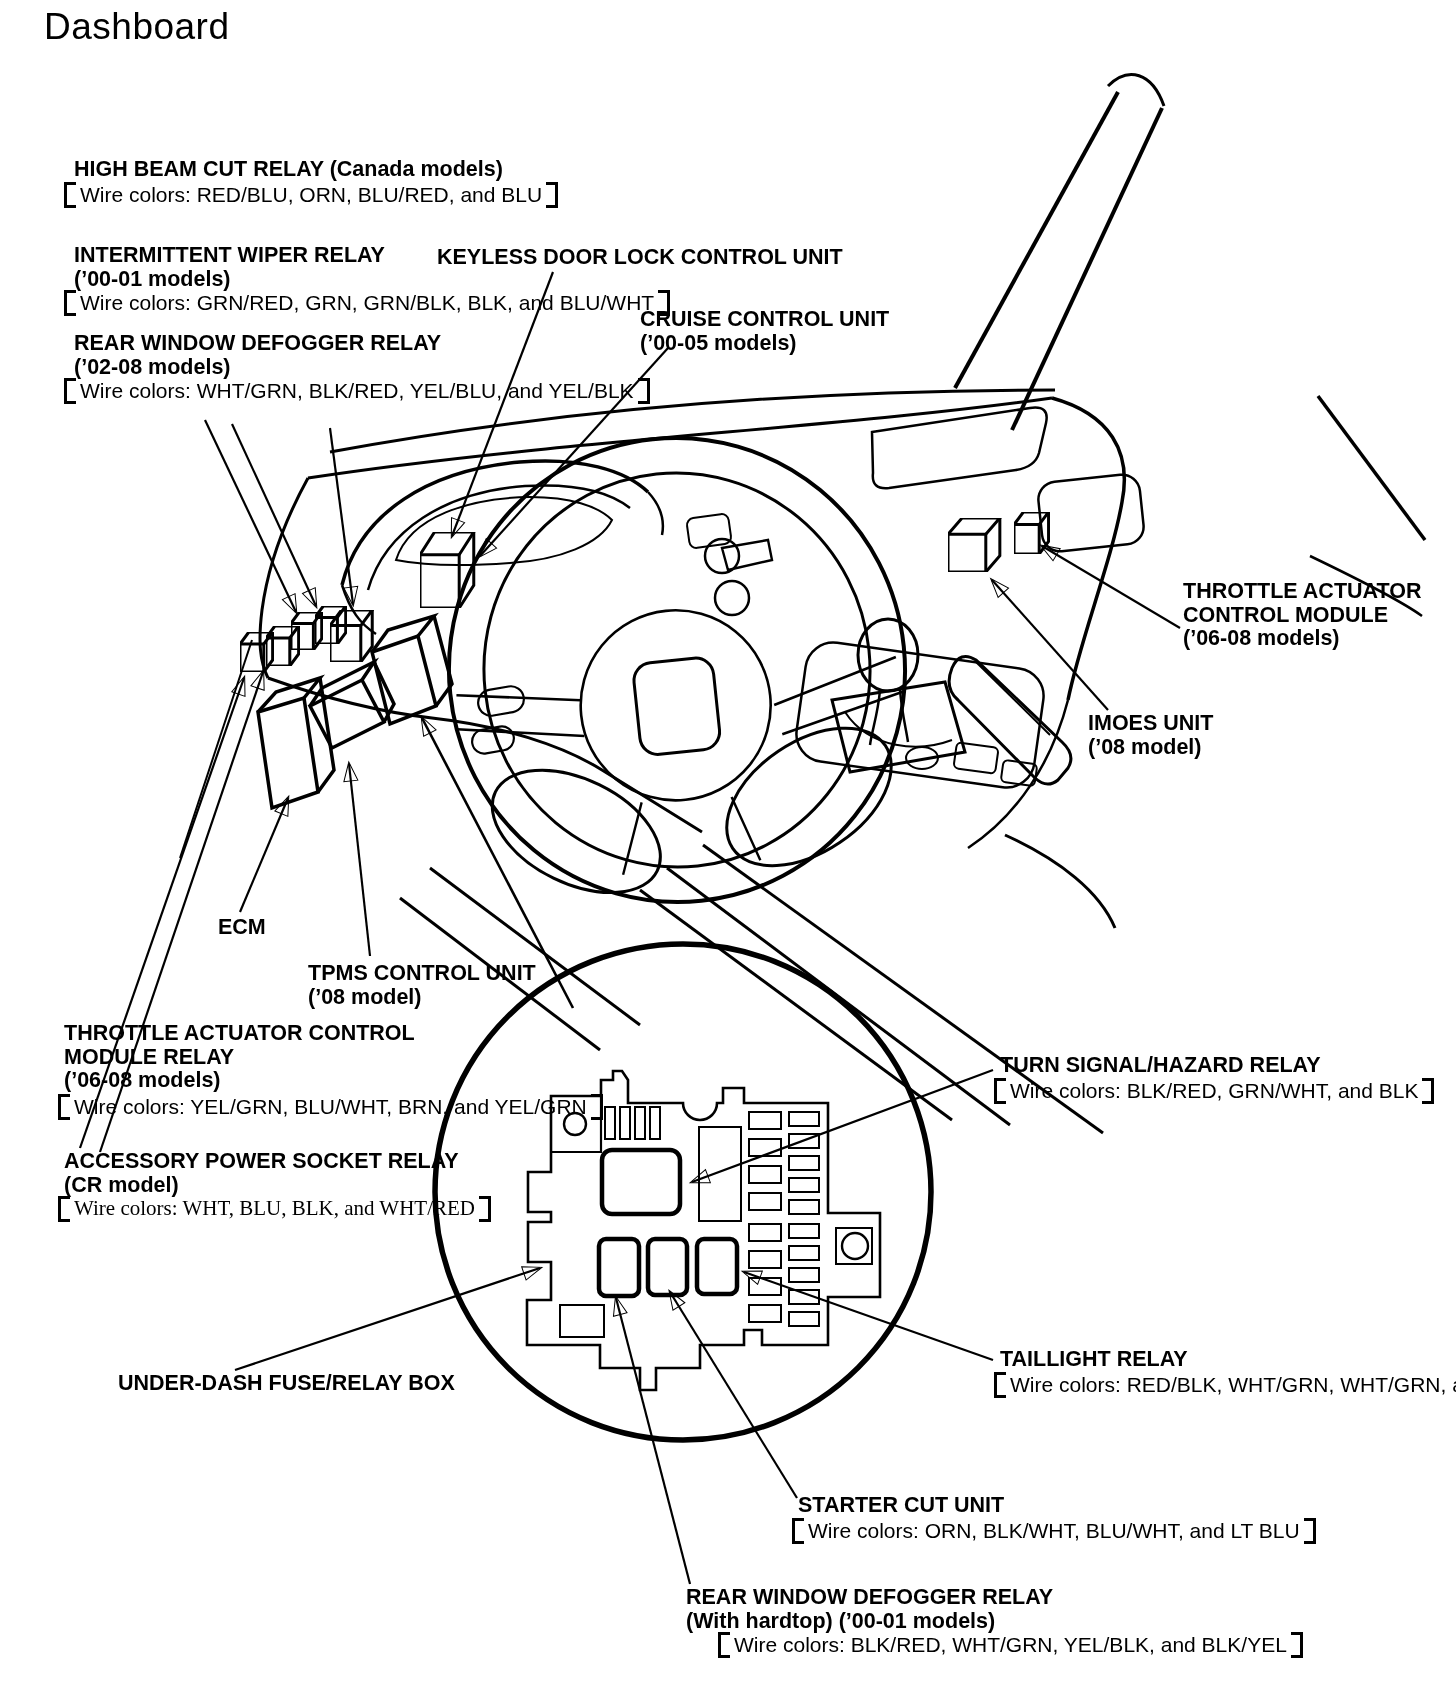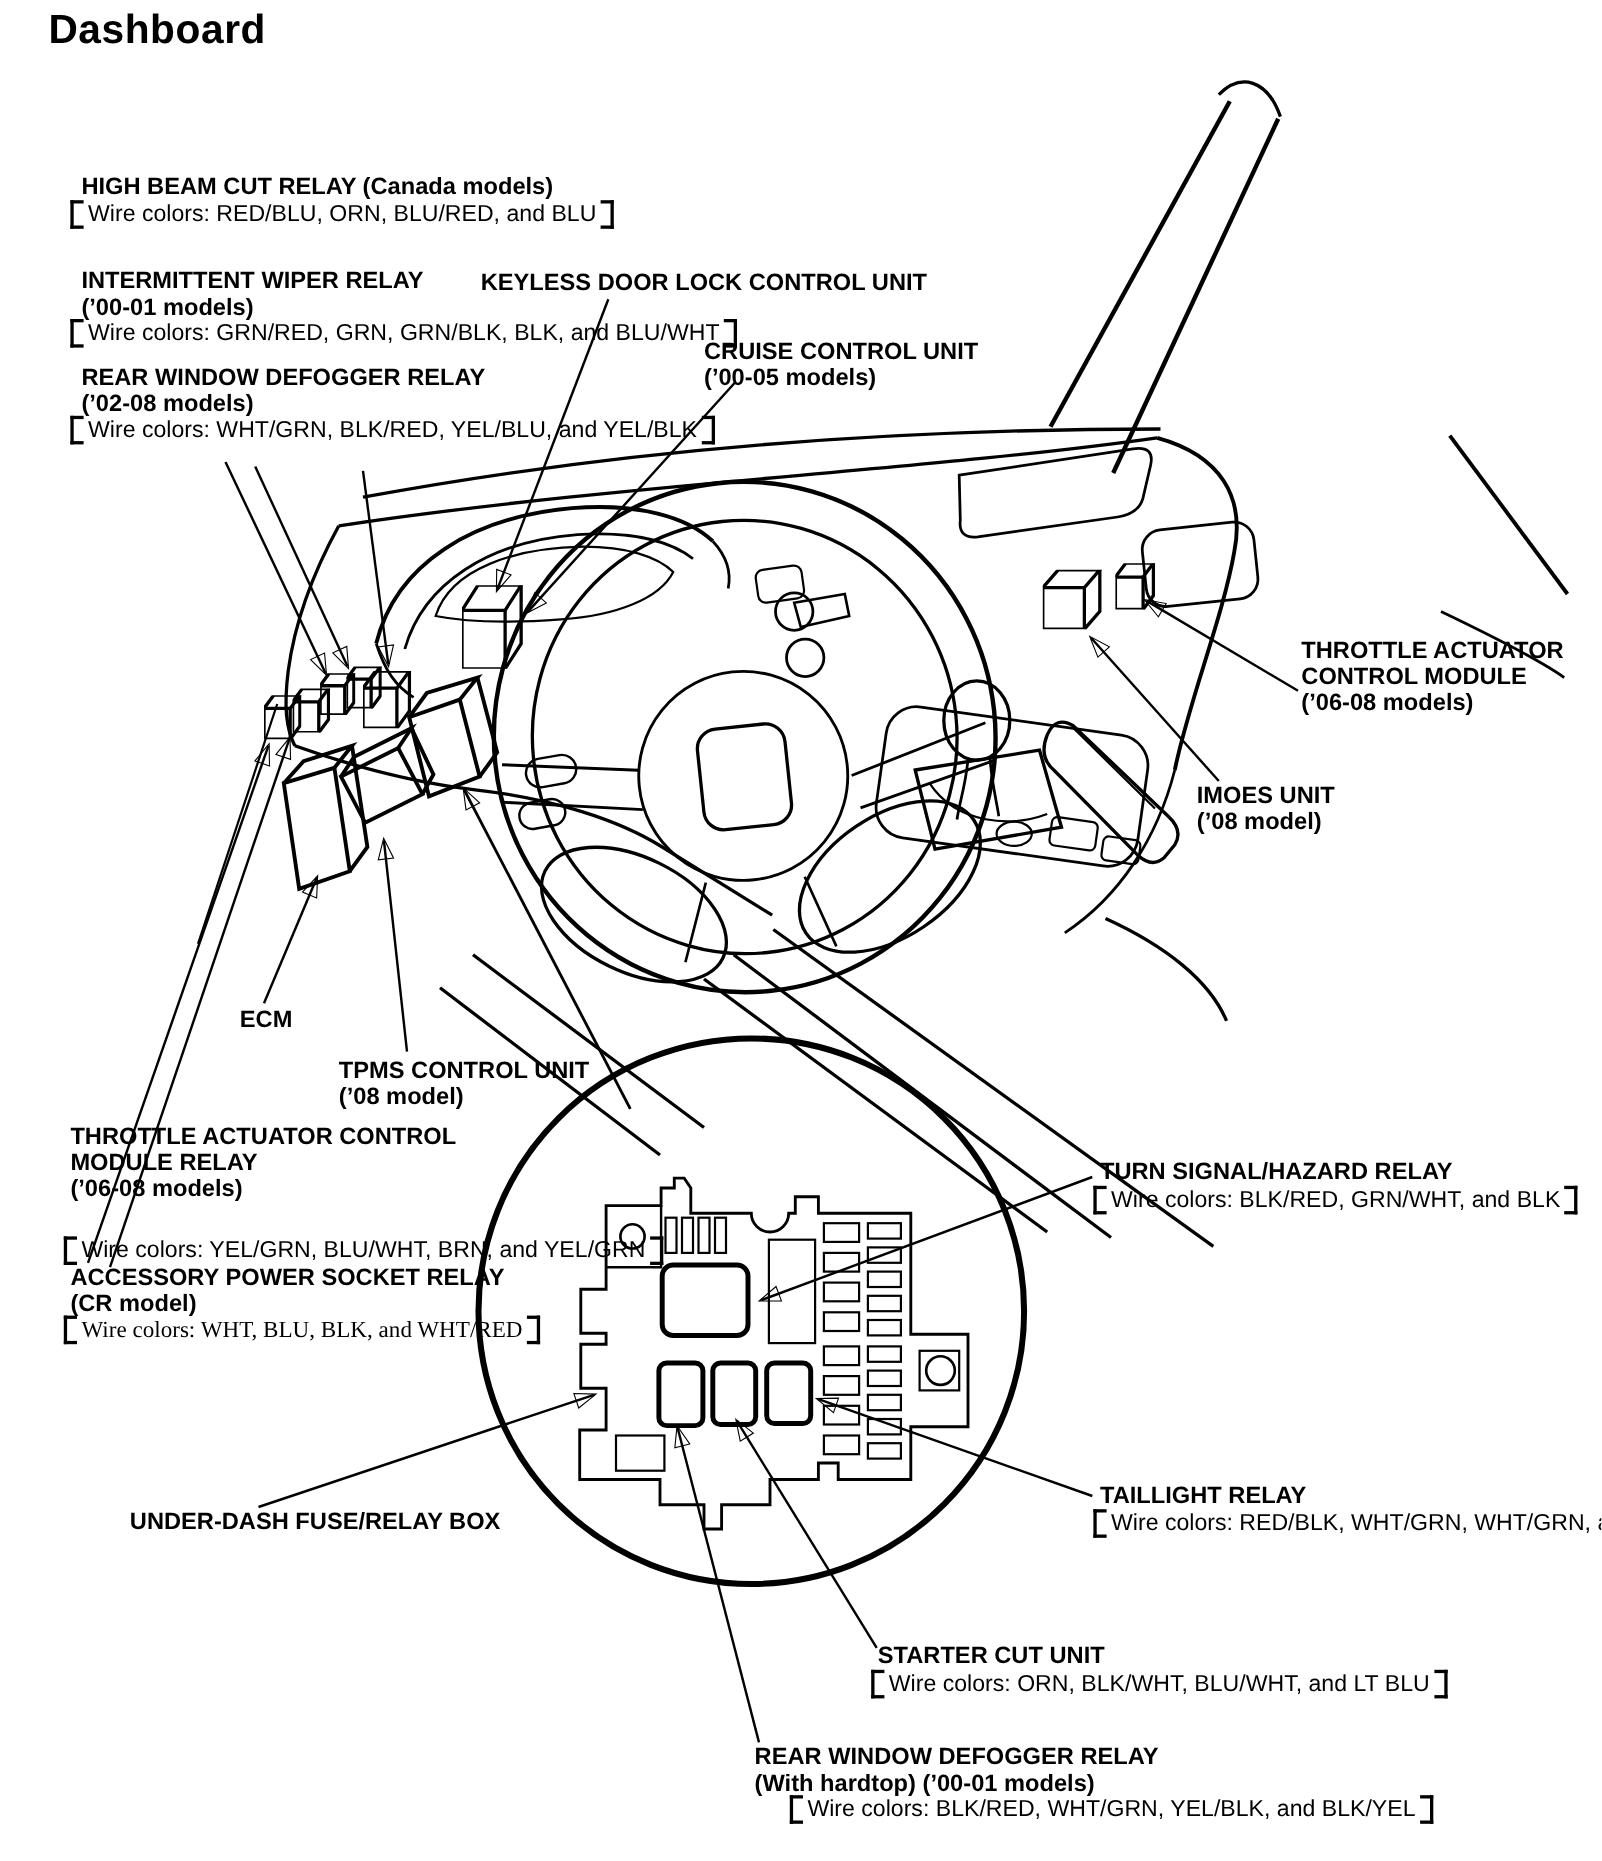--- a/index.html
+++ b/index.html
@@ -2,21 +2,21 @@
 <html><head>
 <meta charset="utf-8">
 <style>
   html,body { margin:0; padding:0; background:#fff; }
   #page {
     position:relative; width:1456px; height:1692px; background:#fff;
     font-family:"Liberation Sans", sans-serif; color:#000; overflow:hidden;
   }
   #art { position:absolute; left:0; top:0; }
   .title {
-    position:absolute; font-weight:bold; font-size:37px; letter-spacing:0.5px;
+    position:absolute; font-weight:normal; font-size:37px; letter-spacing:0.5px;
   }
   .lbl {
     position:absolute; font-weight:bold; font-size:21.5px; line-height:1.1;
     white-space:nowrap;
   }
   .lbl span { display:block; }
   .wires {
     position:absolute; display:flex; align-items:stretch; white-space:nowrap;
     font-size:21px; line-height:1.14;
   }
@@ -286,21 +286,21 @@
   <div class="lbl" style="left:308px; top:962px;">
     <span>TPMS CONTROL UNIT</span>
     <span>(’08 model)</span>
   </div>
 
   <div class="lbl" style="left:64px; top:1022px;">
     <span>THROTTLE ACTUATOR CONTROL</span>
     <span>MODULE RELAY</span>
     <span>(’06-08 models)</span>
   </div>
-  <div class="wires" style="left:58px; top:1124px;text-align:right;">
+  <div class="wires" style="left:58px; top:1094px;text-align:right;">
     <div class="brk l"></div>
     <div class="txt">
       <span>Wire colors: YEL/GRN, BLU/WHT,</span>
       <span>BRN, and YEL/GRN</span>
     </div>
     <div class="brk r"></div>
   </div>
 
   <div class="lbl" style="left:64px; top:1150px;">
     <span>ACCESSORY POWER SOCKET RELAY</span>

